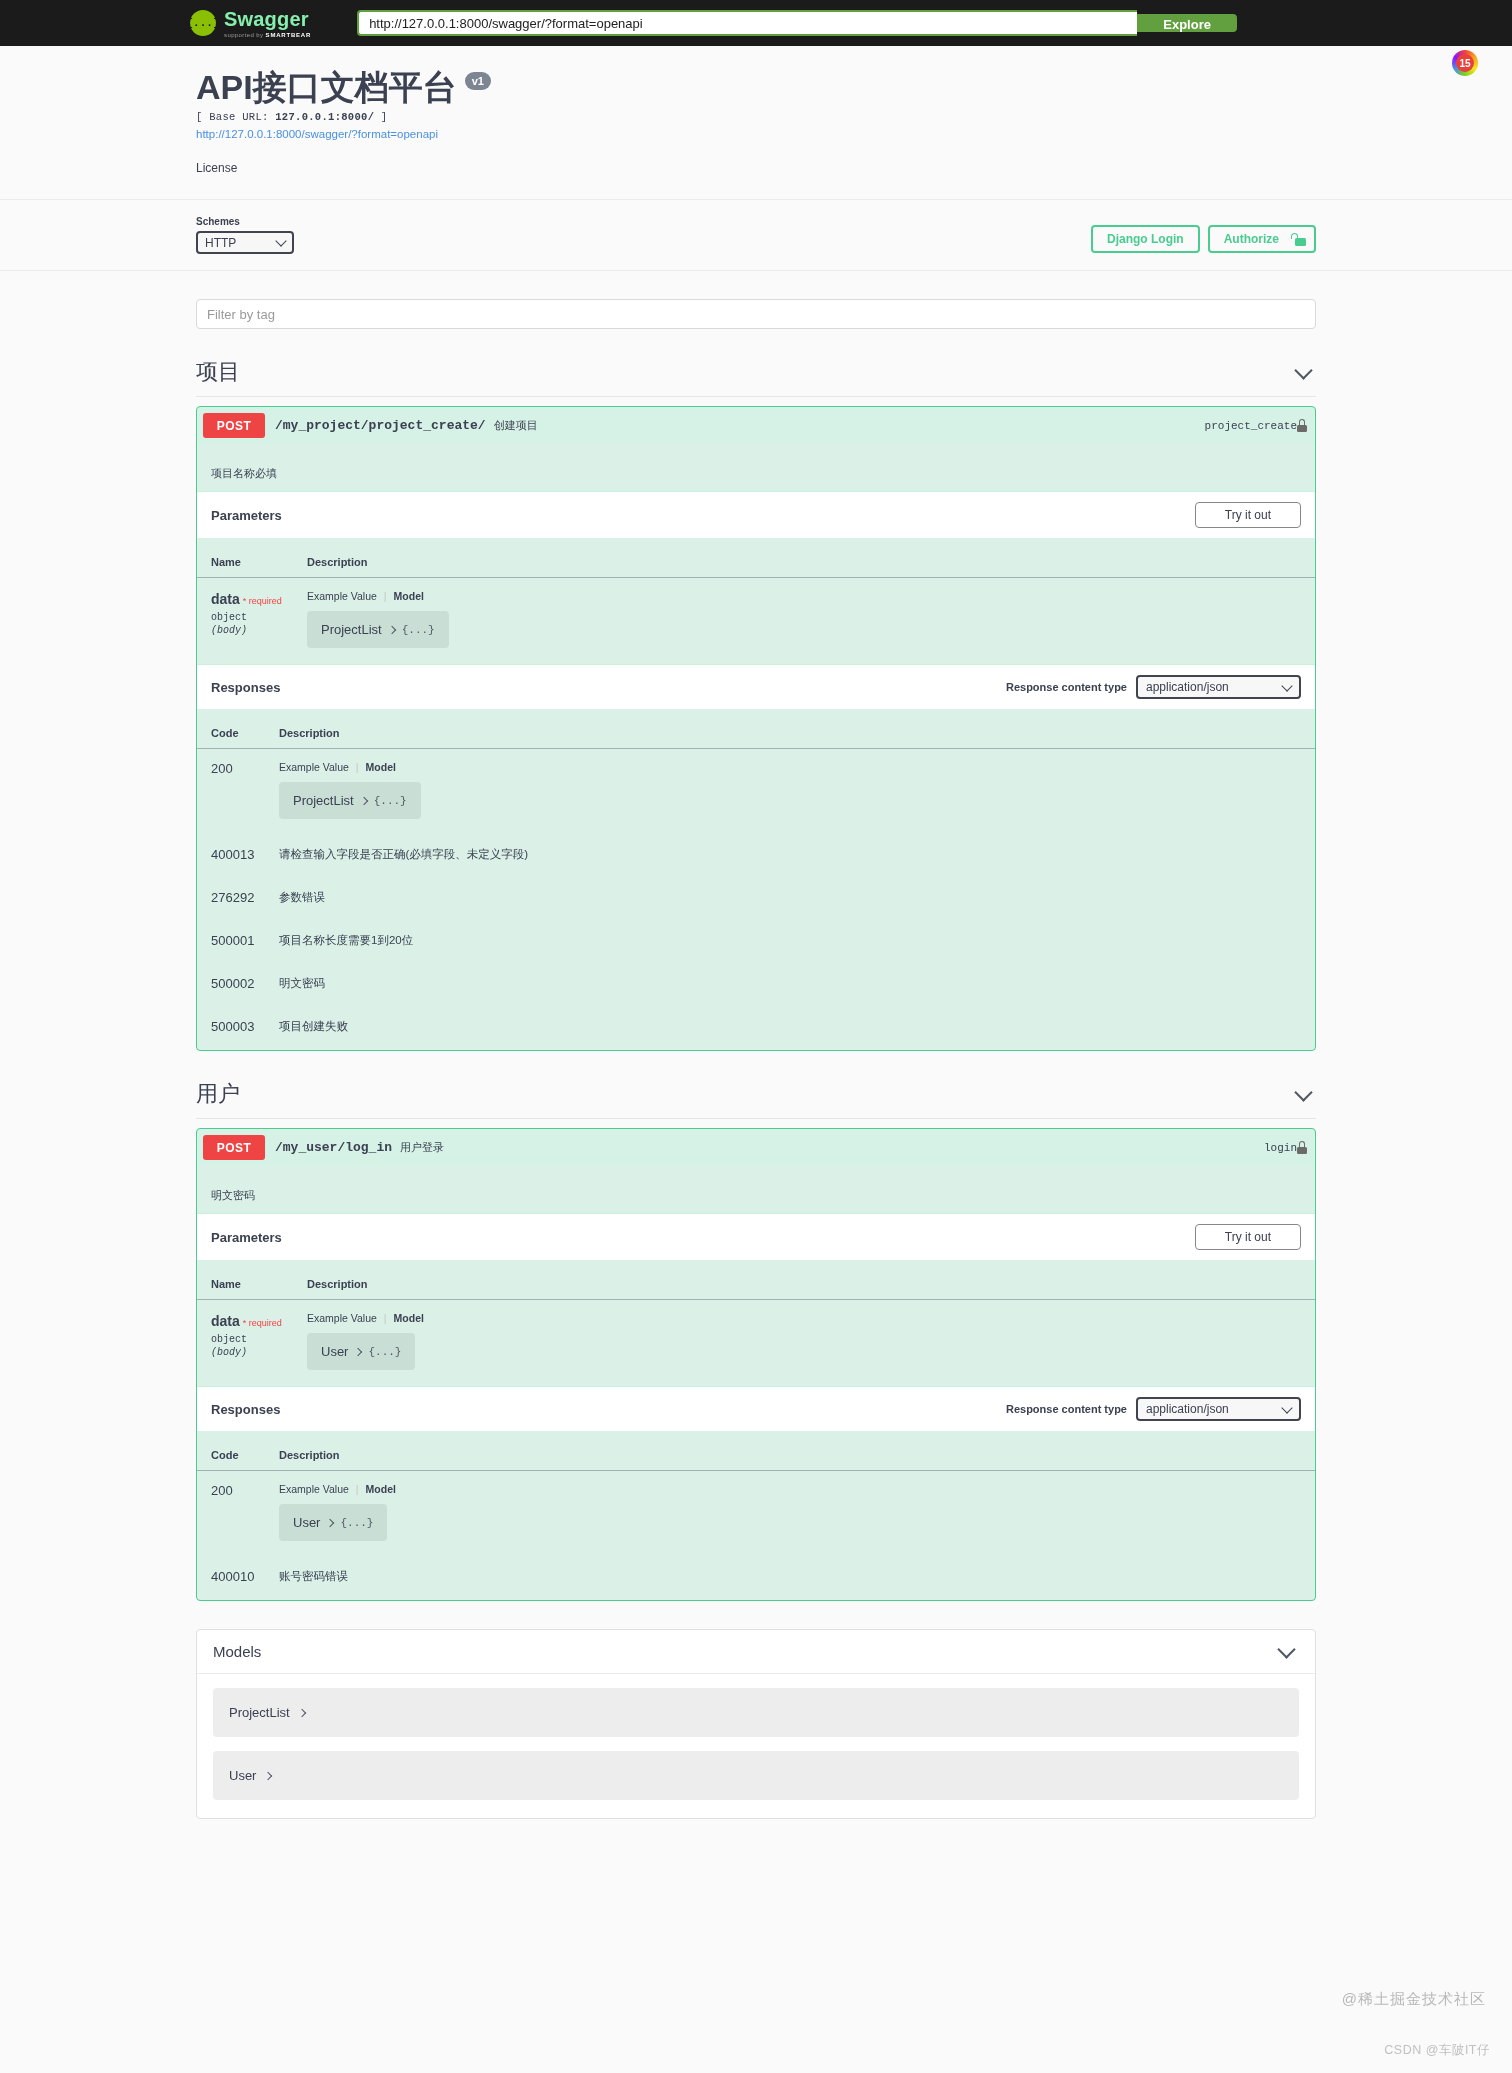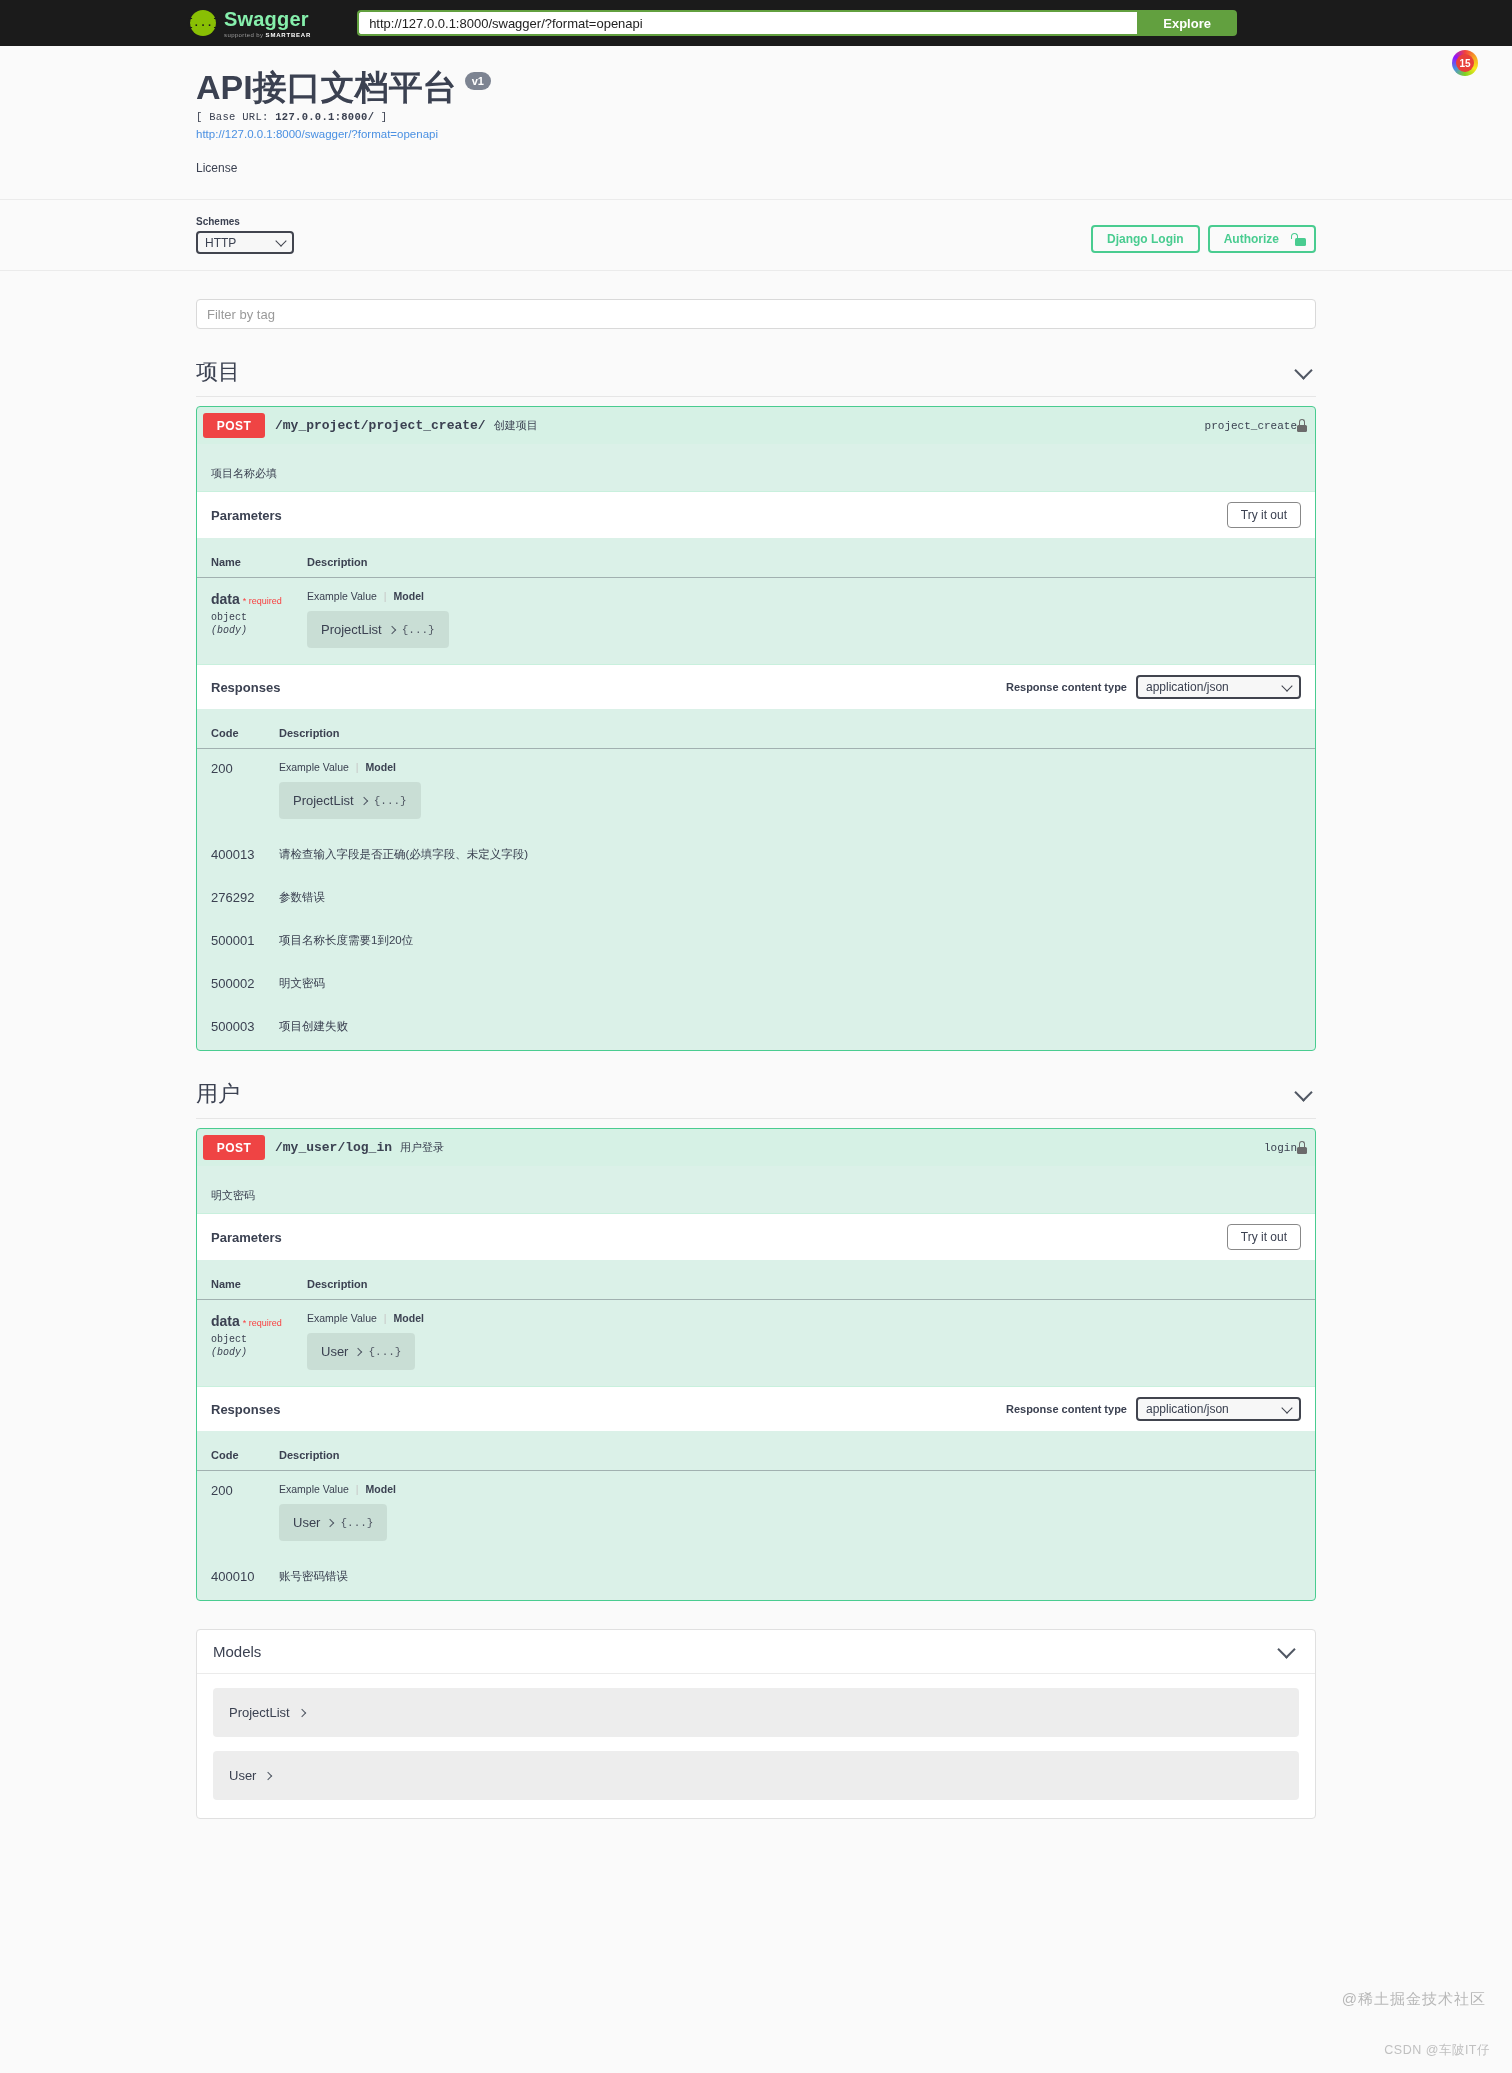--- a/index.html
+++ b/index.html
@@ -30,21 +30,21 @@
   .logo-sub{color:#9b9b9b;font-size:6px;letter-spacing:.4px;margin-top:3px;}
   .logo-sub b{color:#fff;letter-spacing:.8px;}
   .url-form{display:flex;align-items:center;flex:1;max-width:880px;}
   .url-input{
     flex:1;height:26px;border:2px solid #62a03f;border-right:none;
     background:#fff;font-size:13px;color:#222;padding:0 10px;outline:none;
     font-family:"Liberation Sans",sans-serif;box-sizing:border-box;
     border-radius:4px 0 0 4px;
   }
   .explore-btn{
-    width:100px;height:26px;background:#62a03f;border:2px solid #62a03f;
+    width:100px;height:18px;background:#62a03f;border:2px solid #62a03f;
     color:#fff;font-size:13px;font-weight:bold;cursor:pointer;
     border-radius:0 4px 4px 0;font-family:"Liberation Sans",sans-serif;
   }
 
   
   .corner-badge{
     position:absolute;top:50px;right:34px;width:26px;height:26px;border-radius:50%;
     background:conic-gradient(#f2413c,#f5a623,#f8e71c,#7ed321,#4a90e2,#9013fe,#f2413c);
     display:flex;align-items:center;justify-content:center;
   }
@@ -153,21 +153,21 @@
   .op-desc{font-size:11px;color:#3b4151;padding:22px 14px 10px 14px;}
 
   .section-bar{
     background:#fff;border-top:1px solid rgba(73,204,144,.3);
     display:flex;align-items:center;justify-content:space-between;
     padding:10px 14px;
   }
   .section-title{font-size:13px;font-weight:bold;color:#3b4151;}
   .tryout-btn{
     border:1px solid #888;border-radius:4px;background:#fff;color:#3b4151;
-    font-size:12px;padding:5px 13px;cursor:pointer;font-family:"Liberation Sans",sans-serif;
+    font-size:12px;padding:5px 29px;cursor:pointer;font-family:"Liberation Sans",sans-serif;
   }
   .ct-wrap{display:flex;align-items:center;gap:9px;}
   .ct-label{font-size:11px;font-weight:bold;color:#3b4151;}
   .ct-select{
     width:165px;height:24px;border:2px solid #41444e;border-radius:4px;background:#f7f7f7;
     display:flex;align-items:center;justify-content:space-between;padding:0 8px;
     font-size:12px;color:#3b4151;box-sizing:border-box;cursor:pointer;
   }
   .caret{
     width:7px;height:7px;border-right:1.6px solid #41444e;border-bottom:1.6px solid #41444e;

